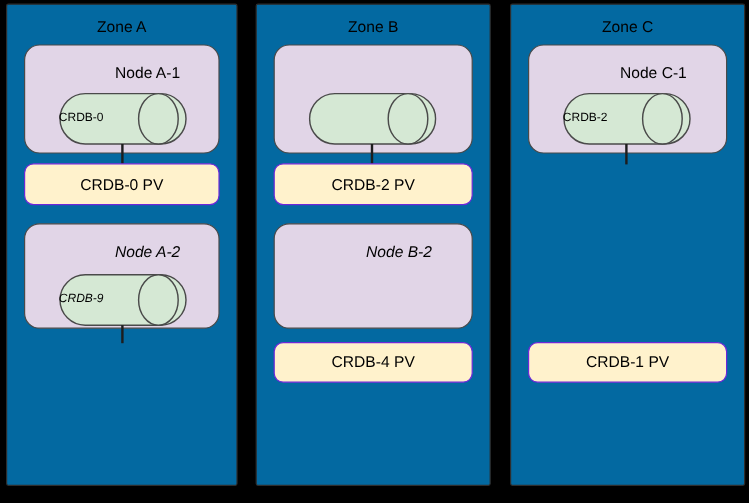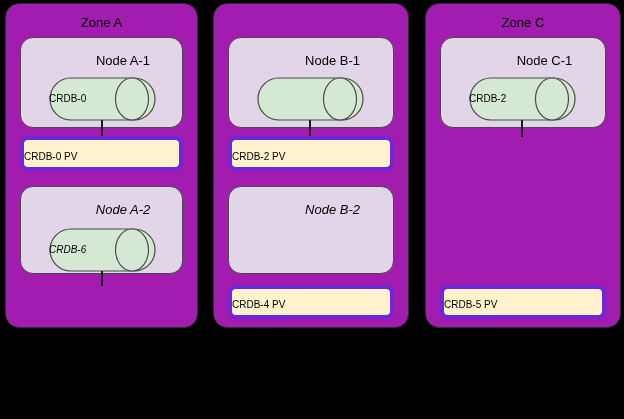--- a/index.html
+++ b/index.html
@@ -7,24 +7,24 @@
     width:624px;height:419px;
     background:#000000;
     position:relative;
     font-family:"Liberation Sans", sans-serif;
     color:#000;
     overflow:hidden;
   }
   .zone{
     position:absolute;
     top:3px;
-    height:325px;
-    background:#a21caf;
+    height:402px;
+    background:#0369a1;
     border:1.5px solid #2e2e2e;
-    border-radius:14px;
+    border-radius:2px;
     box-sizing:border-box;
   }
   .zone-a{left:5px;width:193px;}
   .zone-b{left:213px;width:196px;}
   .zone-c{left:425px;width:196px;padding-left:32px;}
   .zone-title{
     position:absolute;
     top:11px;left:0;right:0;
     text-align:center;
     font-size:13px;
@@ -60,24 +60,25 @@
     position:absolute;
     left:0;top:0;
     width:86px;height:44px;
     line-height:44px;
     font-size:10px;
   }
   .pv{
     position:absolute;
     left:14px;right:14px;
     background:#fff2cc;
-    border:4px solid #6d28d9;
+    border:1px solid #6d28d9;
     border-radius:8px;
     box-sizing:border-box;
-    font-size:10px;
+    text-align:center;
+    font-size:13px;
   }
   .pv-1{top:132px;height:35px;line-height:33px;}
   .pv-2{top:281px;height:34px;line-height:32px;}
   .connector{
     position:absolute;
     left:95px;
     width:2px;
     background:#1d1d1d;
   }
   .conn-1{top:116px;height:17px;}
@@ -102,30 +103,30 @@
   <div class="connector conn-1"></div>
   <div class="pv pv-1">CRDB-0 PV</div>
 
   <div class="node node-2">
     <div class="node-label">Node A-2</div>
     <div class="cylinder cyl-2">
       <svg width="107" height="44" viewBox="0 0 107 44">
         <rect x="1" y="1" width="105" height="42" rx="21" ry="21" fill="#d5e8d4" stroke="#4a4a4a" stroke-width="1.2"></rect>
         <ellipse cx="83" cy="22" rx="16.5" ry="21" fill="#d5e8d4" stroke="#4a4a4a" stroke-width="1.2"></ellipse>
       </svg>
-      <span class="cylinder-label">CRDB-6</span>
+      <span class="cylinder-label">CRDB-9</span>
     </div>
   </div>
   <div class="connector conn-2"></div>
 </div>
 
 <div class="zone zone-b">
+  <div class="zone-title">Zone B</div>
 
   <div class="node node-1">
-    <div class="node-label">Node B-1</div>
     <div class="cylinder cyl-1">
       <svg width="107" height="44" viewBox="0 0 107 44">
         <rect x="1" y="1" width="105" height="42" rx="21" ry="21" fill="#d5e8d4" stroke="#4a4a4a" stroke-width="1.2"></rect>
         <ellipse cx="83" cy="22" rx="16.5" ry="21" fill="#d5e8d4" stroke="#4a4a4a" stroke-width="1.2"></ellipse>
       </svg>
     </div>
   </div>
   <div class="connector conn-1"></div>
   <div class="pv pv-1">CRDB-2 PV</div>
 
@@ -143,14 +144,14 @@
     <div class="cylinder cyl-1">
       <svg width="107" height="44" viewBox="0 0 107 44">
         <rect x="1" y="1" width="105" height="42" rx="21" ry="21" fill="#d5e8d4" stroke="#4a4a4a" stroke-width="1.2"></rect>
         <ellipse cx="83" cy="22" rx="16.5" ry="21" fill="#d5e8d4" stroke="#4a4a4a" stroke-width="1.2"></ellipse>
       </svg>
       <span class="cylinder-label">CRDB-2</span>
     </div>
   </div>
   <div class="connector conn-1"></div>
 
-  <div class="pv pv-2">CRDB-5 PV</div>
+  <div class="pv pv-2">CRDB-1 PV</div>
 </div>
 
 </body></html>

